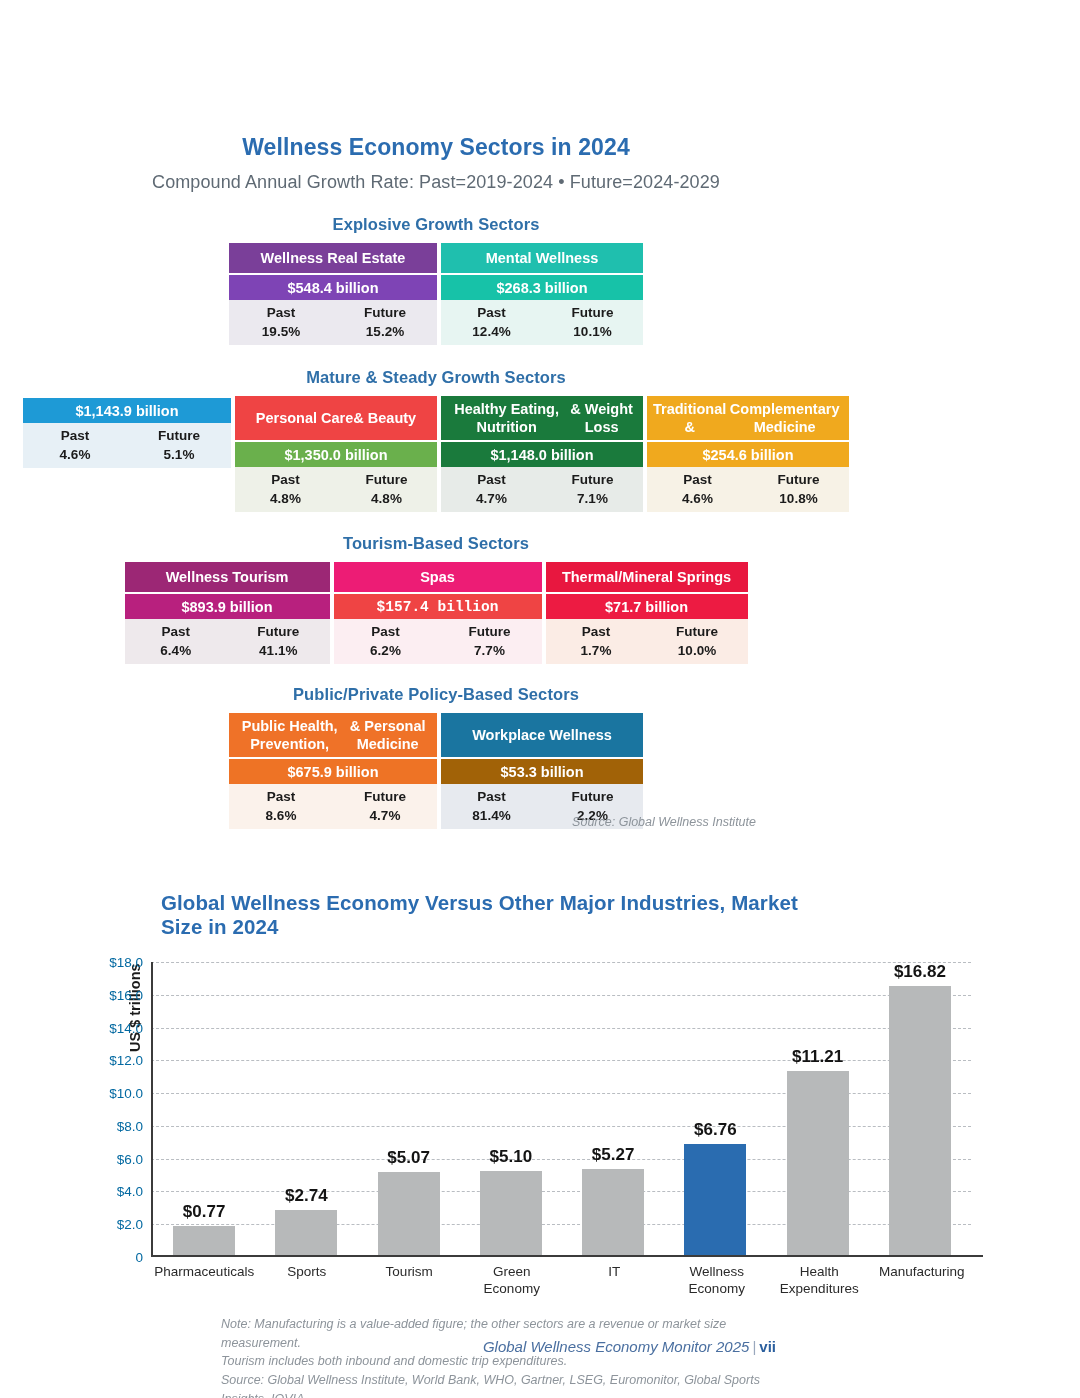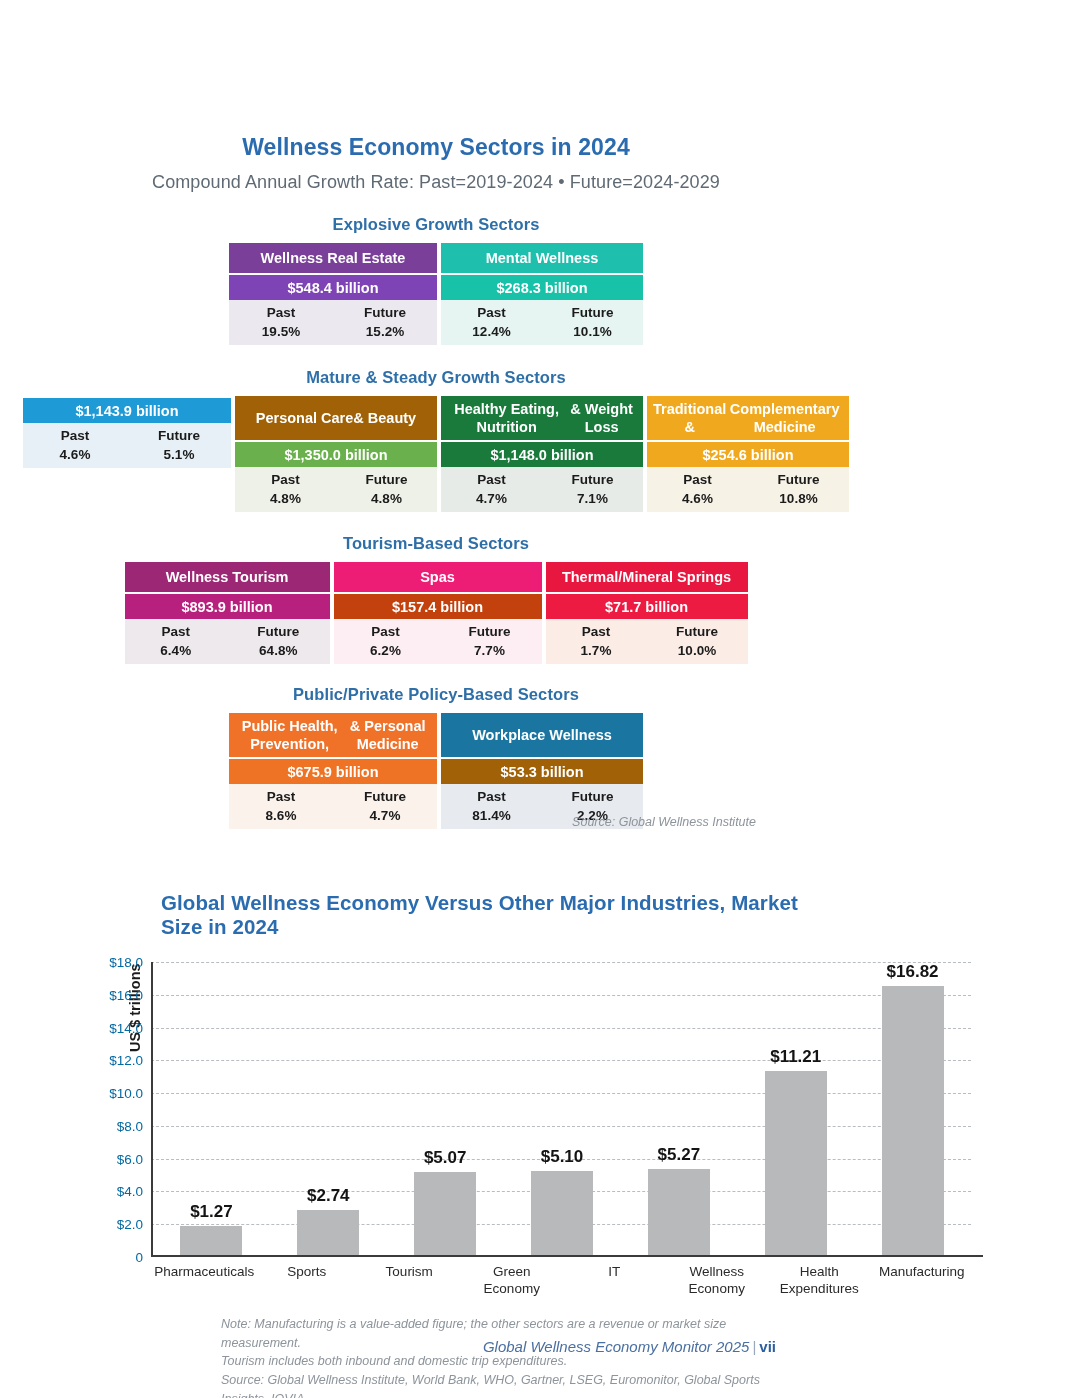--- a/index.html
+++ b/index.html
@@ -307,21 +307,21 @@
                 <span class="lbl">Past</span>
                 <span class="val">4.6%</span>
               </div>
               <div class="foot-cell">
                 <span class="lbl">Future</span>
                 <span class="val">5.1%</span>
               </div>
             </div>
           </div>
           <div class="card" style="width: 202px;">
-            <div class="card-head" style="background: #a16207;">
+            <div class="card-head" style="background: #ef4444;">
               <div>Personal Care</div>
               <div>&amp; Beauty</div>
             </div>
             <div class="card-value" style="background: rgb(106, 176, 76);">$1,350.0 billion</div>
             <div class="card-foot" style="background: rgb(238, 241, 232);">
               <div class="foot-cell">
                 <span class="lbl">Past</span>
                 <span class="val">4.8%</span>
               </div>
               <div class="foot-cell">
@@ -372,29 +372,29 @@
               <div>Wellness Tourism</div>
             </div>
             <div class="card-value" style="background: rgb(184, 32, 126);">$893.9 billion</div>
             <div class="card-foot" style="background: rgb(238, 233, 236);">
               <div class="foot-cell">
                 <span class="lbl">Past</span>
                 <span class="val">6.4%</span>
               </div>
               <div class="foot-cell">
                 <span class="lbl">Future</span>
-                <span class="val">64.8%</span>
+                <span class="val">41.1%</span>
               </div>
             </div>
           </div>
           <div class="card" style="width: 208px;">
             <div class="card-head" style="background: rgb(237, 28, 117);">
               <div>Spas</div>
             </div>
-            <div class="card-value" style="background: #c2410c;">$157.4 billion</div>
+            <div class="card-value" style="background: #ef4444; font-family: Liberation Mono, monospace;">$157.4 billion</div>
             <div class="card-foot" style="background: rgb(252, 238, 242);">
               <div class="foot-cell">
                 <span class="lbl">Past</span>
                 <span class="val">6.2%</span>
               </div>
               <div class="foot-cell">
                 <span class="lbl">Future</span>
                 <span class="val">7.7%</span>
               </div>
             </div>
@@ -480,38 +480,42 @@
           <div class="ytick" style="top: 65.5556px;">$14.0</div>
           <div class="gridline" style="top: 32.7778px;"></div>
           <div class="ytick" style="top: 32.7778px;">$16.0</div>
           <div class="gridline" style="top: 0px;"></div>
           <div class="ytick" style="top: 0px;">$18.0</div>
         </div>
       <div class="axis-y"></div>
       <div class="axis-x"></div>
       <div class="bars" id="bars-host">
           <div class="bar-slot">
-            <div class="bar-label">$1.27</div>
+            <div class="bar-label">$0.77</div>
             <div class="bar" style="height: 29.0083px;"></div>
           </div>
           <div class="bar-slot">
             <div class="bar-label">$2.74</div>
             <div class="bar" style="height: 44.9056px;"></div>
           </div>
           <div class="bar-slot">
             <div class="bar-label">$5.07</div>
             <div class="bar" style="height: 83.0917px;"></div>
           </div>
           <div class="bar-slot">
             <div class="bar-label">$5.10</div>
             <div class="bar" style="height: 83.5833px;"></div>
           </div>
           <div class="bar-slot">
             <div class="bar-label">$5.27</div>
             <div class="bar" style="height: 86.3694px;"></div>
+          </div>
+          <div class="bar-slot">
+            <div class="bar-label">$6.76</div>
+            <div class="bar hl" style="height: 110.789px;"></div>
           </div>
           <div class="bar-slot">
             <div class="bar-label">$11.21</div>
             <div class="bar" style="height: 183.719px;"></div>
           </div>
           <div class="bar-slot">
             <div class="bar-label">$16.82</div>
             <div class="bar" style="height: 275.661px;"></div>
           </div>
         </div>

